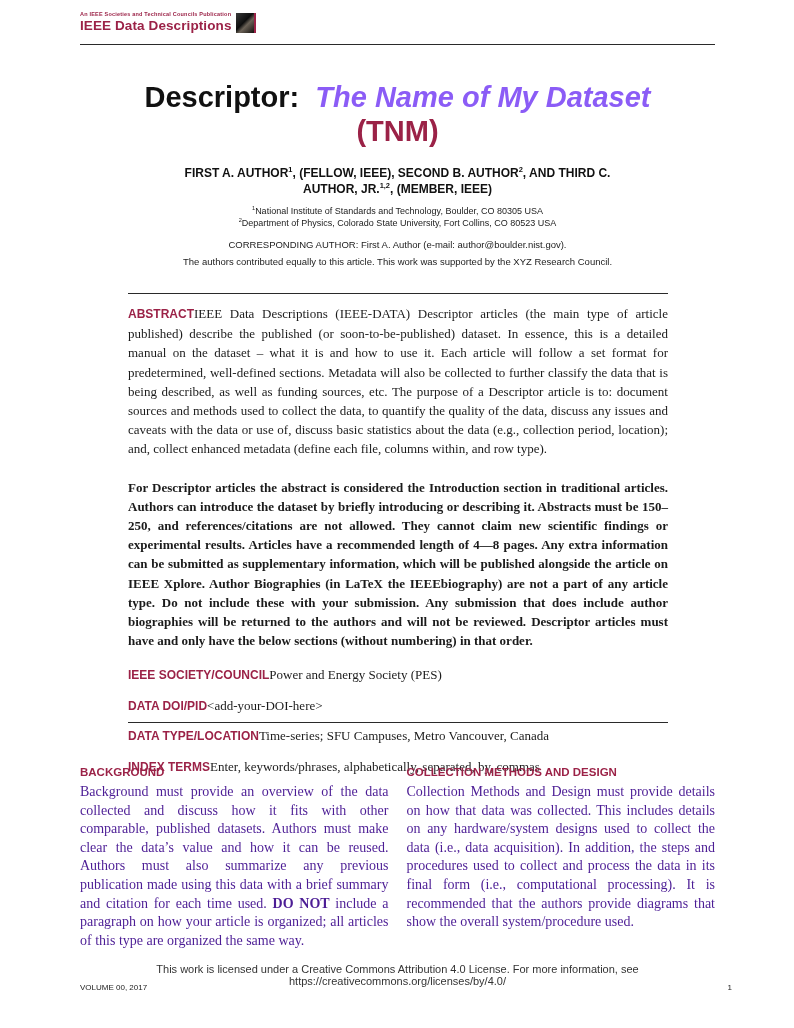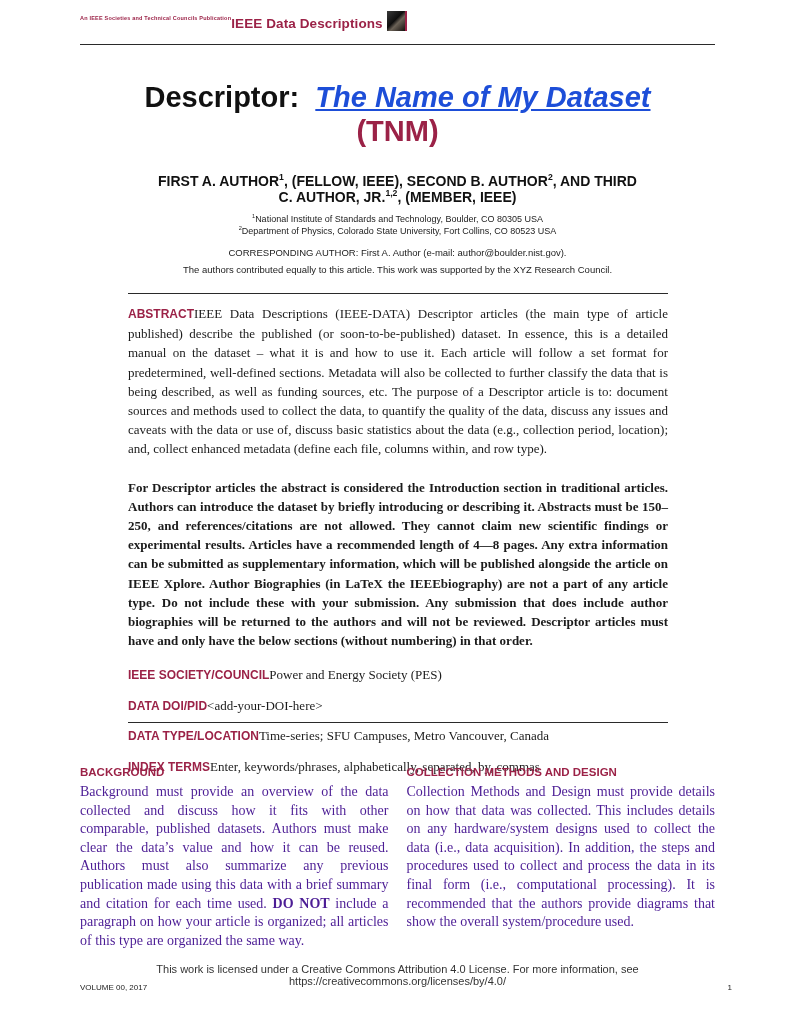--- a/index.html
+++ b/index.html
@@ -11,21 +11,21 @@
     position:relative;
     overflow:hidden;
   }
 
   
   .masthead {
     position:absolute; left:80px; top:11px;
     display:flex; align-items:flex-end; gap:4px;
     font-family:"Liberation Sans", sans-serif;
   }
-  .masthead-text { display:flex; flex-direction:row; }
+  .masthead-text { display:flex; flex-direction:column; }
   .masthead-tagline {
     font-size:5.5px; font-weight:bold; color:#9B2247; letter-spacing:.2px;
   }
   .masthead-journal {
     font-size:13.5px; font-weight:bold; color:#9B2247; letter-spacing:.1px; margin-top:1px;
   }
   .masthead-logo {
     width:20px; height:20px;
     background:linear-gradient(135deg,#3a3a3a 0%,#0e0e0e 45%,#6b6257 60%,#14100d 100%);
     border-right:2px solid #9B2247;
@@ -36,26 +36,26 @@
   }
 
   
   .front {
     position:absolute; left:80px; top:80px; width:635px; text-align:center;
   }
   .article-title {
     font-family:"Liberation Sans", sans-serif;
     font-size:29px; font-weight:bold; line-height:34px; color:#111;
   }
-  .article-title .dataset-name { color:#1d4ed8; font-style:italic;text-decoration:underline; }
+  .article-title .dataset-name { color:#8b5cf6; font-style:italic; }
   .article-title .acronym { color:#9B2247; }
   .authors-line {
-    margin:25px auto 0; max-width:480px;
+    margin:17px auto 0; max-width:480px;
     font-family:"Liberation Sans", sans-serif;
-    font-size:14px; font-weight:bold; line-height:16px; color:#111;
+    font-size:12px; font-weight:bold; line-height:16px; color:#111;
   }
   sup { font-size:62%; vertical-align:super; line-height:0; }
   .affiliations {
     margin-top:9px;
     font-family:"Liberation Sans", sans-serif;
     font-size:9px; line-height:11.5px; color:#222;
   }
   .corresponding {
     margin-top:10px;
     font-family:"Liberation Sans", sans-serif;

